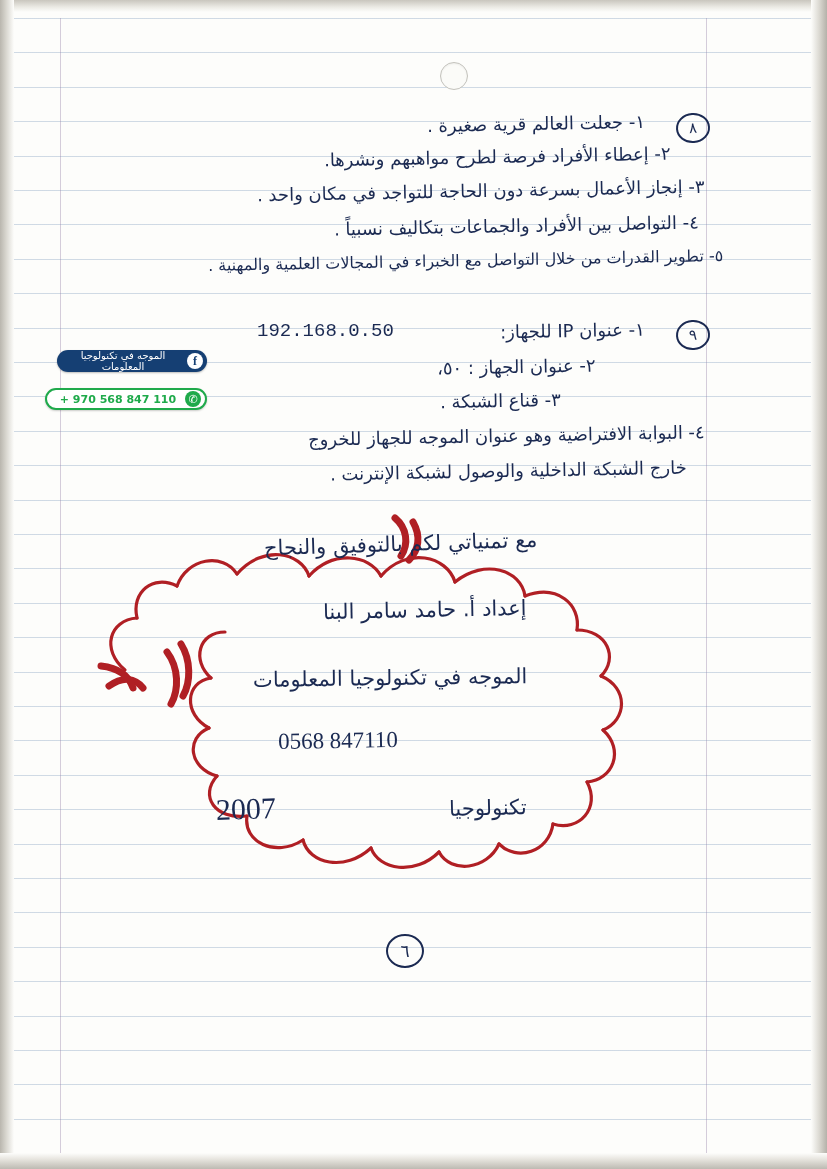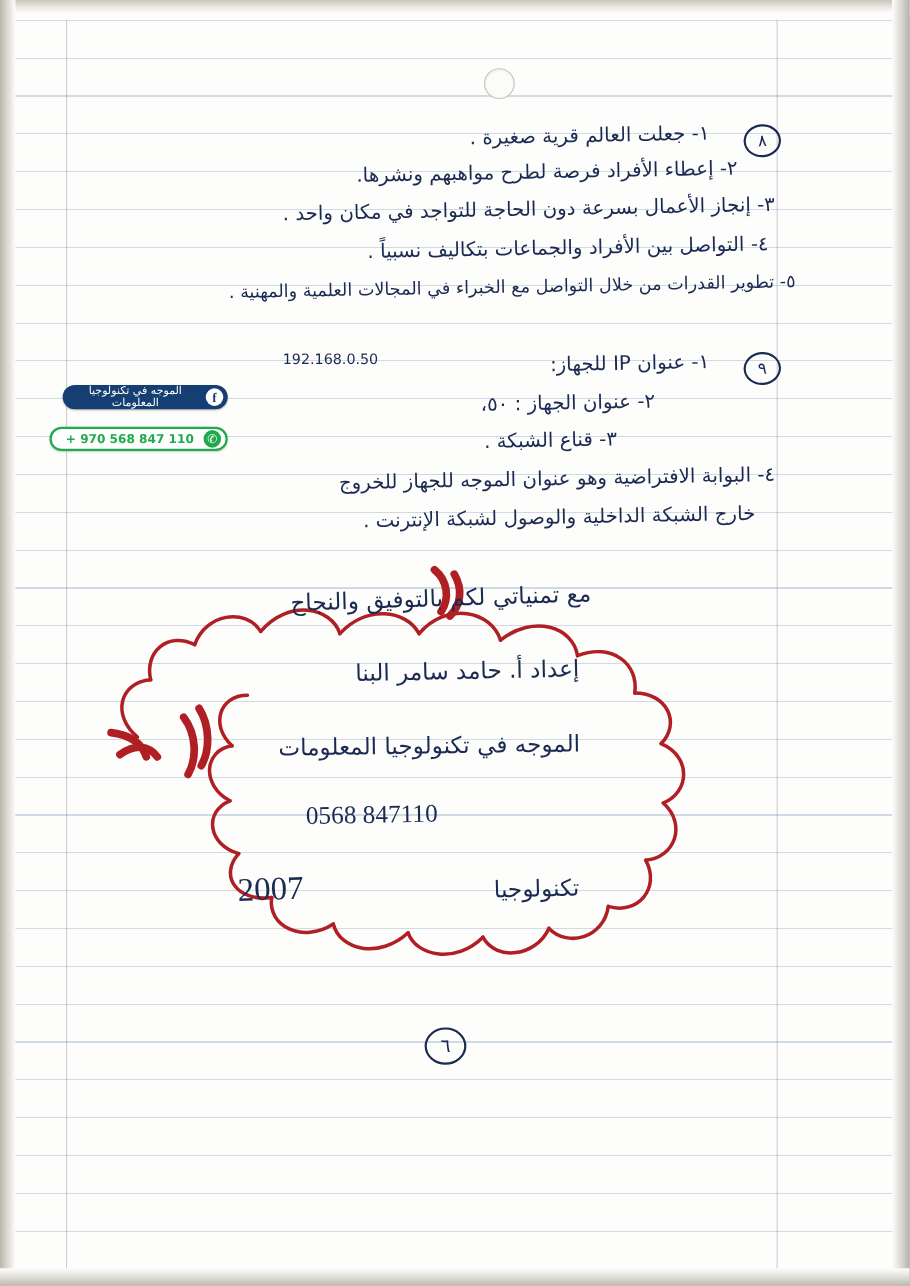--- a/index.html
+++ b/index.html
@@ -75,21 +75,21 @@
   
   .hw {
     position: absolute;
     color: #1b2a52;
     font-family: "DejaVu Sans", sans-serif;
     white-space: nowrap;
     direction: rtl;
     text-align: right;
   }
   .hw.sz18 { font-size: 18px; }
-  .hw.sz19 { font-size: 13px; }
+  .hw.sz19 { font-size: 19px; font-family: Liberation Mono, monospace; }
   .hw.sz16 { font-size: 16px; }
   .hw.slant { transform: rotate(-1.1deg); }
   
   .qnum {
     position: absolute;
     width: 30px; height: 26px;
     border: 2px solid #1b2a52;
     border-radius: 50%;
     color: #1b2a52;
     font-size: 15px;

